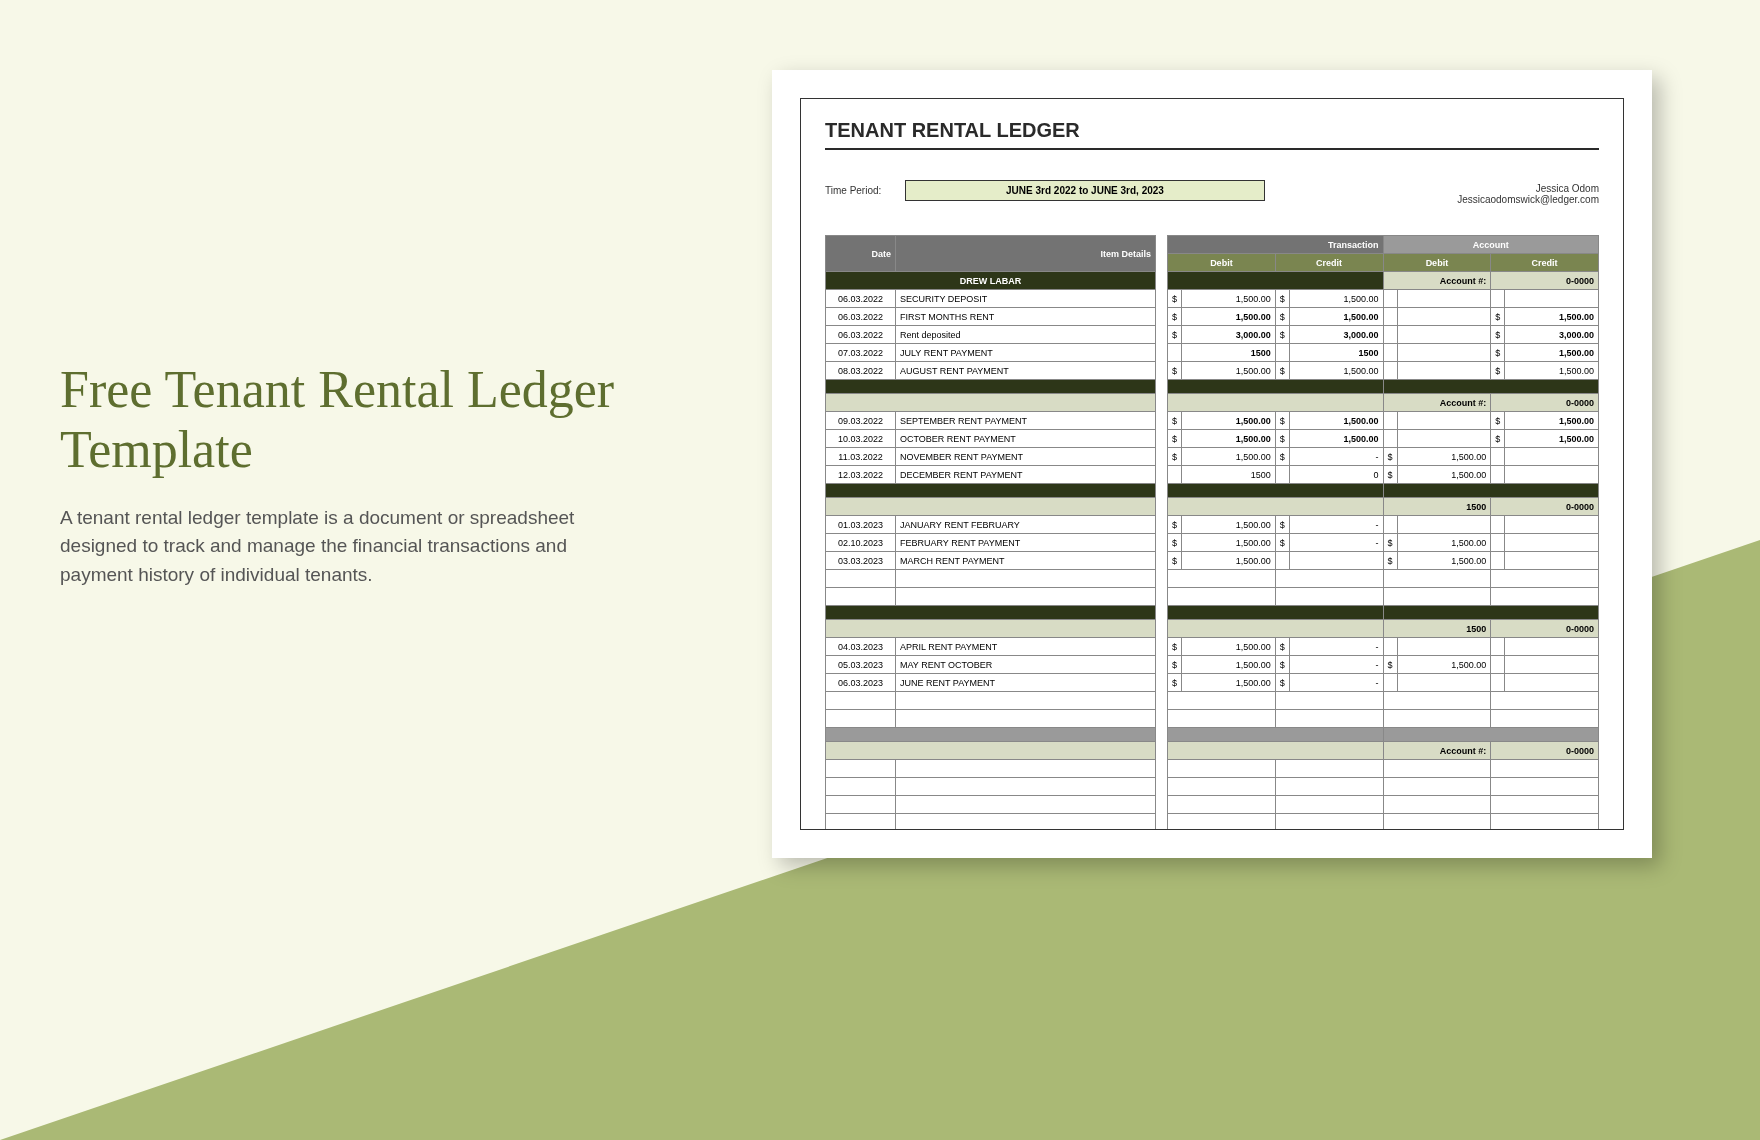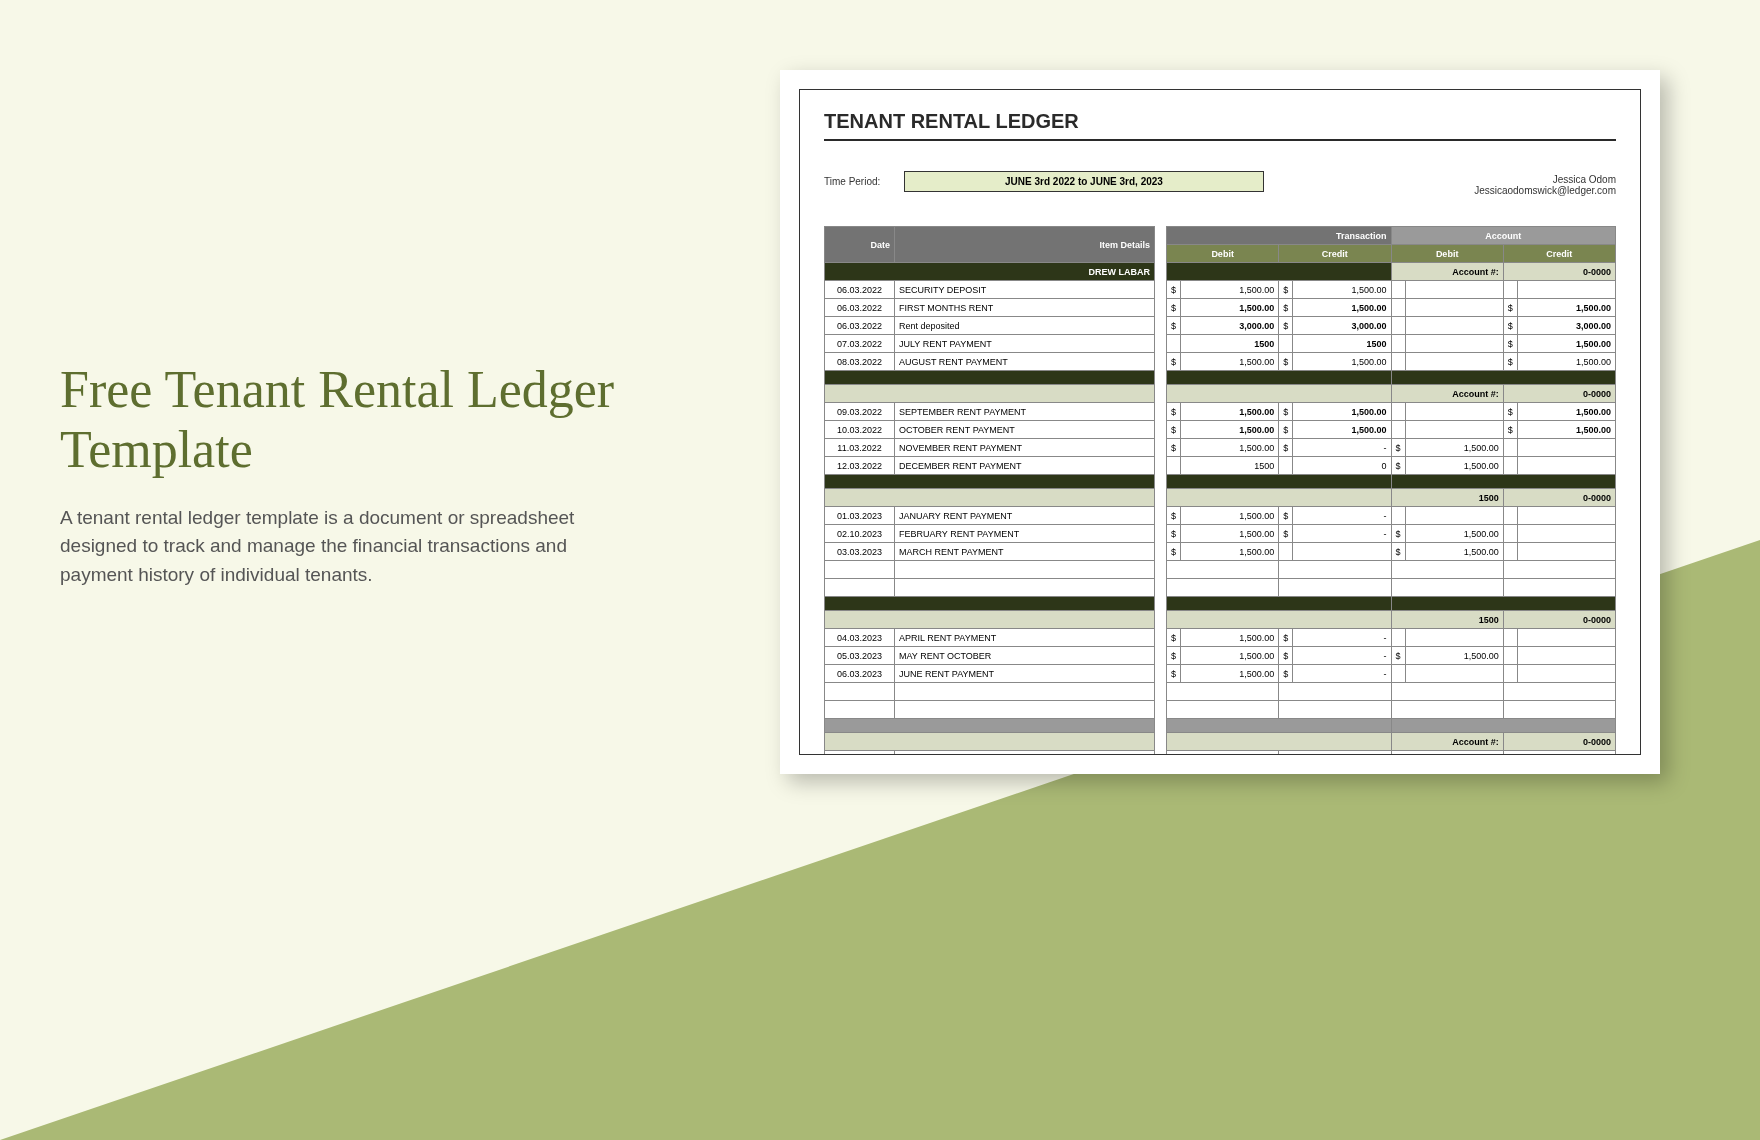--- a/index.html
+++ b/index.html
@@ -1,33 +1,33 @@
 <!DOCTYPE html>
 <html><head>
 <meta charset="utf-8">
 <style>
 *{margin:0;padding:0;box-sizing:border-box}
 body{width:1760px;height:1140px;background:#f7f8e8;font-family:Arial,sans-serif;position:relative;overflow:hidden}
 .triangle{position:absolute;bottom:0;left:0;width:0;height:0;border-left:1760px solid transparent;border-bottom:600px solid #aab975}
 .left-content{position:absolute;left:60px;top:360px;width:560px;z-index:2}
 .main-title{font-family:Georgia,serif;font-size:52px;color:#5e6e2f;line-height:1.15;margin-bottom:24px;font-weight:normal}
 .description{font-size:19px;color:#555;line-height:1.5}
-.doc-preview{position:absolute;right:100px;top:70px;width:880px;height:704px;background:#fff;box-shadow:8px 8px 20px rgba(0,0,0,.25);padding:19px;z-index:3}
+.doc-preview{position:absolute;right:108px;top:70px;width:880px;height:788px;background:#fff;box-shadow:8px 8px 20px rgba(0,0,0,.25);padding:28px;z-index:3}
 .doc-inner{border:1px solid #333;width:100%;height:100%;padding:20px 24px;overflow:hidden}
 .ledger-title{font-size:20px;font-weight:bold;color:#2a2a2a;padding-bottom:6px;border-bottom:2px solid #2a2a2a;margin-bottom:30px}
 .period-row{display:flex;align-items:center;margin-bottom:10px}
 .period-label{font-size:10px;color:#333;width:80px}
 .period-box{flex:none;width:360px;background:#e5edc9;border:1px solid #333;text-align:center;font-size:10px;padding:4px;font-weight:bold}
 .contact{text-align:right;font-size:10px;color:#333;margin-bottom:30px;margin-top:-28px}
 table{width:100%;border-collapse:collapse;font-size:9px}
 td,th{border:1px solid #888;padding:3px 4px;height:18px}
 .hdr-dark{background:#737373;color:#fff;font-weight:bold;text-align:right}
 .hdr-olive{background:#7a8550;color:#fff;font-weight:bold;text-align:center}
 .hdr-gray{background:#9a9a9a;color:#fff;font-weight:bold;text-align:center}
-.tenant-row td{background:#2d3618;color:#fff;font-weight:bold;text-align:right}
+.tenant-row td{background:#2d3618;color:#fff;font-weight:bold;text-align:center}
 .acct-row td{background:#d8dcc5;font-weight:bold;text-align:right;font-size:9px}
 .sep-row td{background:#2d3618;height:14px}
 .sep-gray td{background:#9a9a9a;height:14px}
 .data-row td{background:#fff}
 .tr{text-align:right}
 .tc{text-align:center}
 .bold{font-weight:bold}
 </style>
 </head>
 <body>
@@ -212,21 +212,21 @@
           </tr>
           <tr class="acct-row">
             <td colspan="2" style="background:#d8dcc5"></td>
             <td style="border:none;background:transparent"></td>
             <td colspan="4" style="background:#d8dcc5"></td>
             <td colspan="2" style="background:#d8dcc5;text-align:right">1500</td>
             <td colspan="2" style="background:#d8dcc5;text-align:right">0-0000</td>
           </tr>
           <tr class="data-row">
             <td class="tc">01.03.2023</td>
-            <td>JANUARY RENT PAYMENT</td>
+            <td>JANUARY RENT FEBRUARY</td>
             <td style="border:none"></td>
             <td style="width:12px">$</td>
             <td class="tr">1,500.00</td>
             <td style="width:12px">$</td>
             <td class="tr">-</td>
             <td style="width:12px"></td>
             <td class="tr"></td>
             <td style="width:12px"></td>
             <td class="tr"></td>
           </tr>

